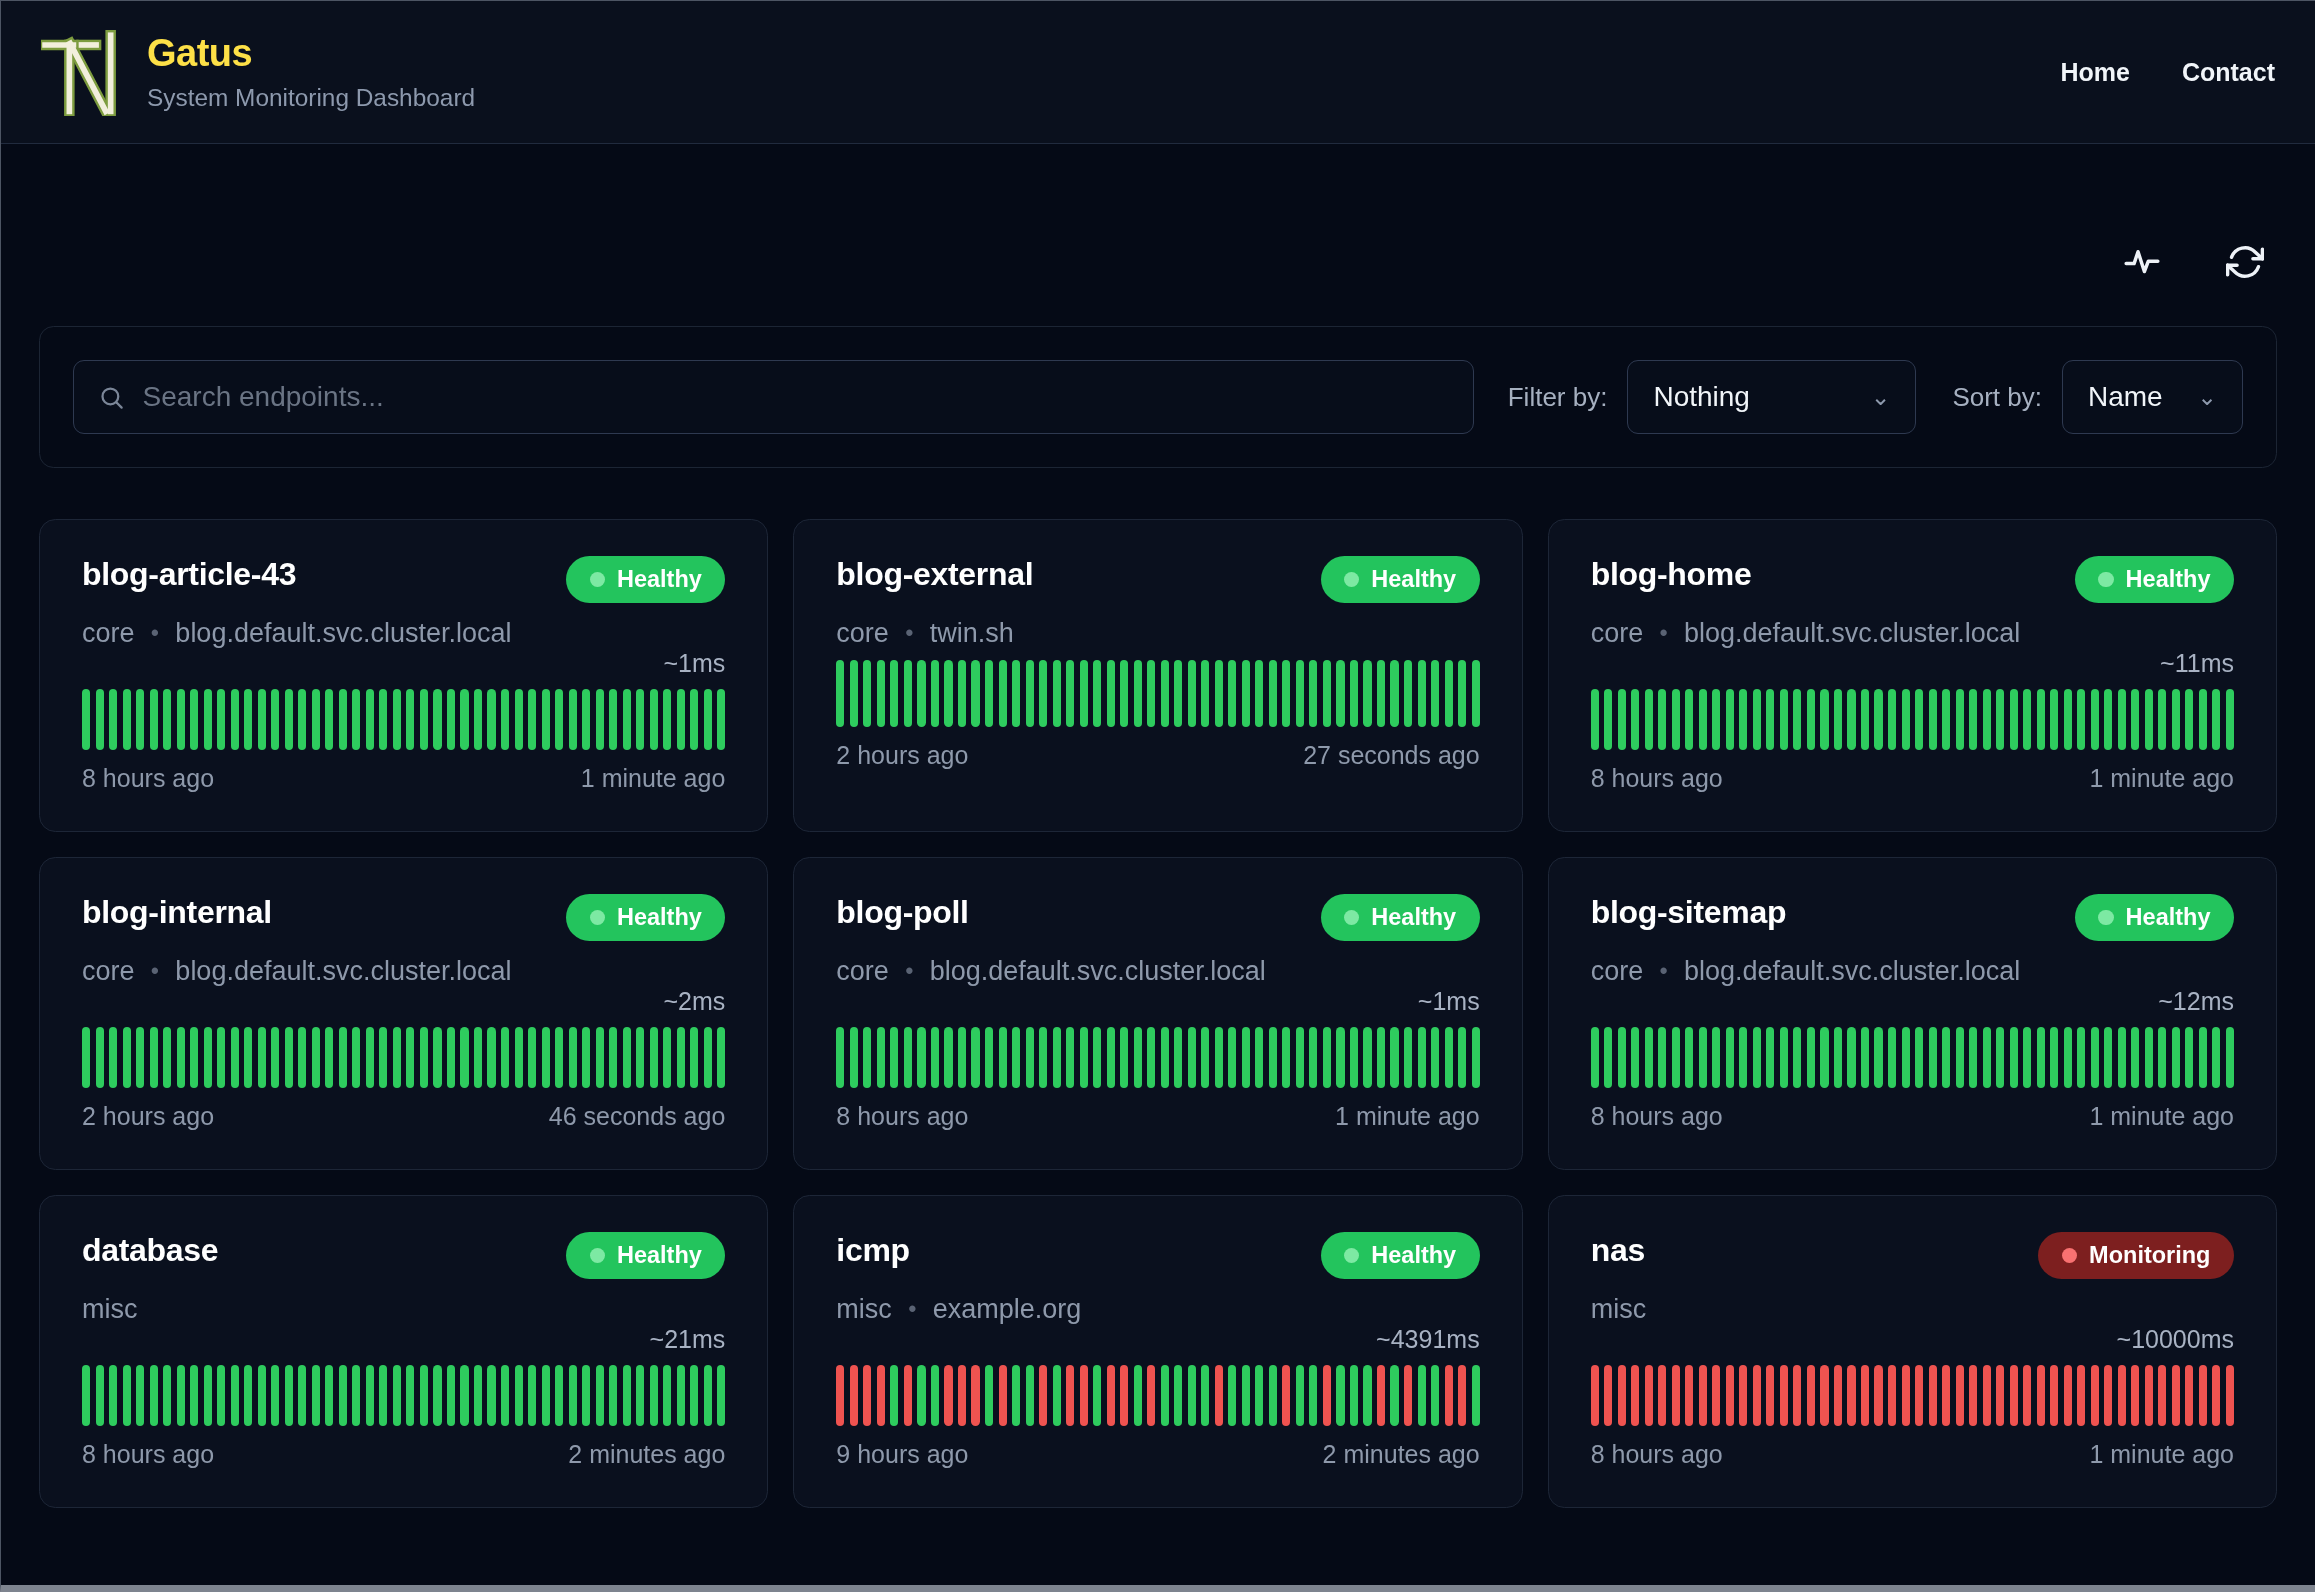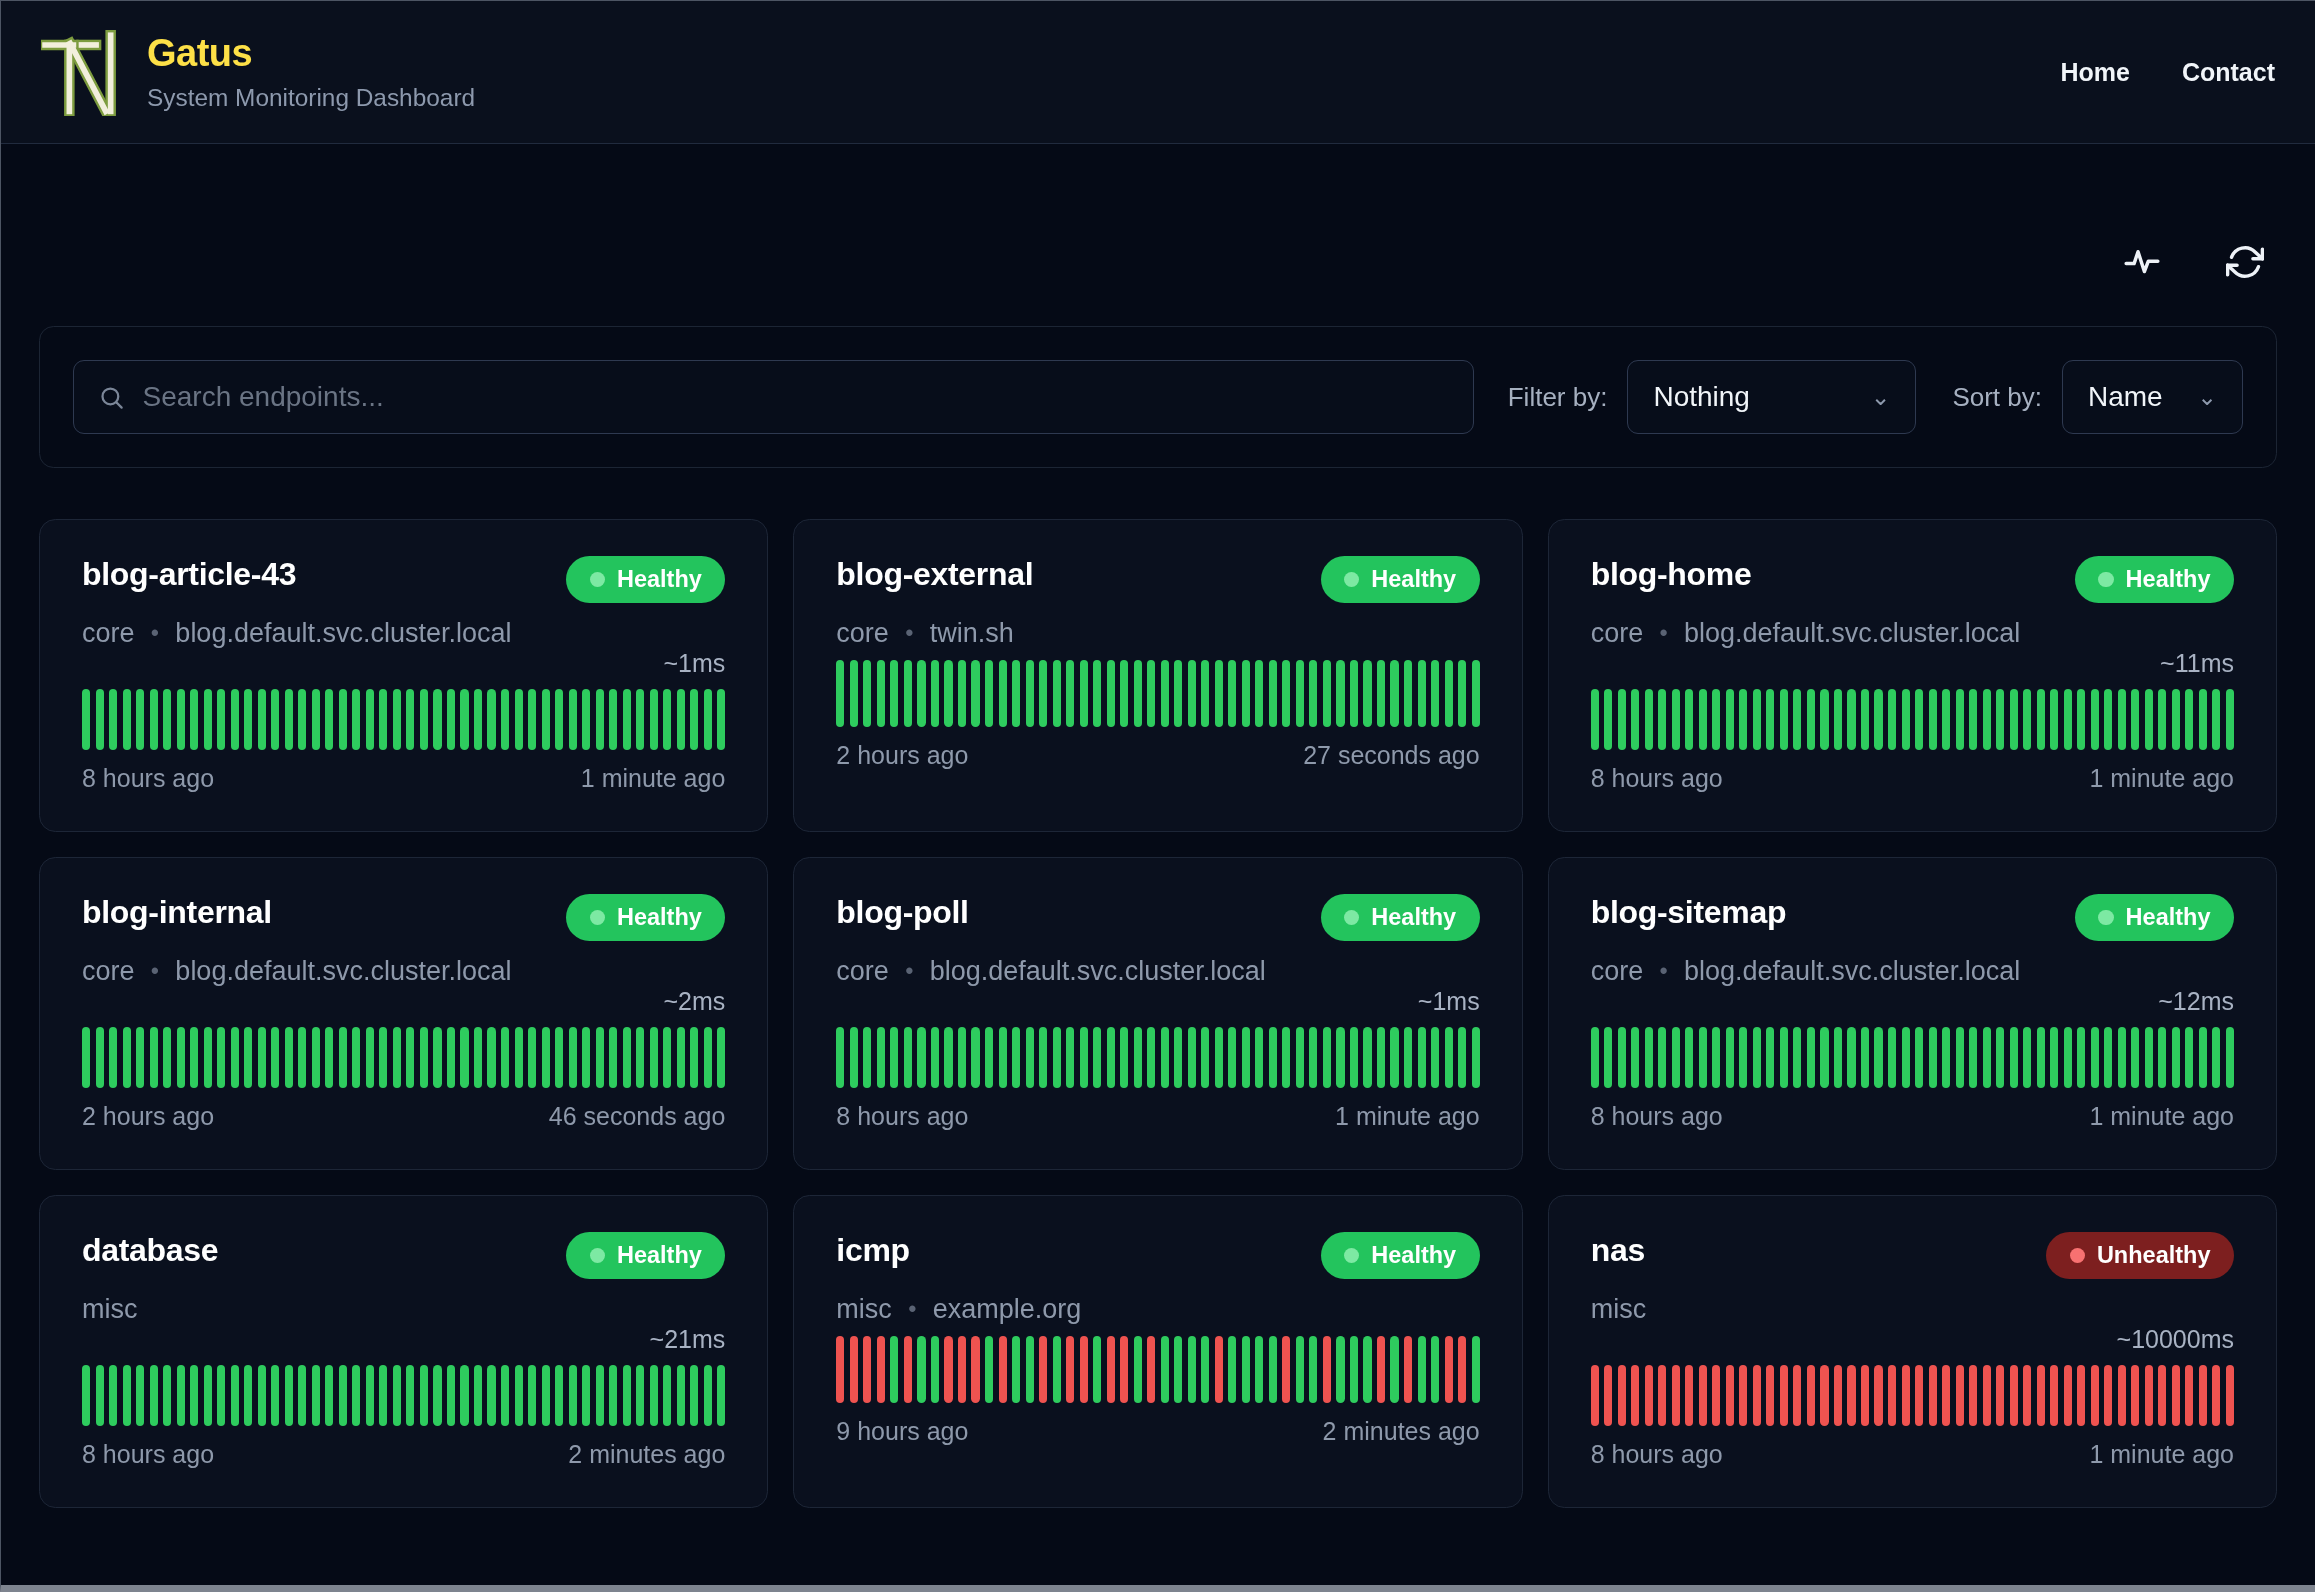--- a/index.html
+++ b/index.html
@@ -679,20 +679,21 @@
       <div class="badge healthy">
         <span class="dot"></span>
         <span>Healthy</span>
       </div>
     </div>
     <div class="card-meta">
       <span>misc</span>
       <span class="meta-sep">•</span>
       <span>example.org</span>
     </div>
+    <div class="latency">~4391ms</div>
     <div class="bars">
             <span class="bar" style="background: rgb(239, 83, 80);"></span>
             <span class="bar" style="background: rgb(239, 83, 80);"></span>
             <span class="bar" style="background: rgb(239, 83, 80);"></span>
             <span class="bar" style="background: rgb(239, 83, 80);"></span>
             <span class="bar" style="background: rgb(46, 204, 94);"></span>
             <span class="bar" style="background: rgb(239, 83, 80);"></span>
             <span class="bar" style="background: rgb(46, 204, 94);"></span>
             <span class="bar" style="background: rgb(46, 204, 94);"></span>
             <span class="bar" style="background: rgb(239, 83, 80);"></span>
@@ -740,21 +741,21 @@
       <span>9 hours ago</span>
       <span>2 minutes ago</span>
     </div>
   </div>
 
   <div class="card">
     <div class="card-head">
       <div class="card-title">nas</div>
       <div class="badge unhealthy">
         <span class="dot"></span>
-        <span>Unhealthy</span>
+        <span>Monitoring</span>
       </div>
     </div>
     <div class="card-meta">
       <span>misc</span>
 
     </div>
     <div class="latency">~10000ms</div>
     <div class="bars">
             <span class="bar" style="background: rgb(239, 83, 80);"></span>
             <span class="bar" style="background: rgb(239, 83, 80);"></span>

